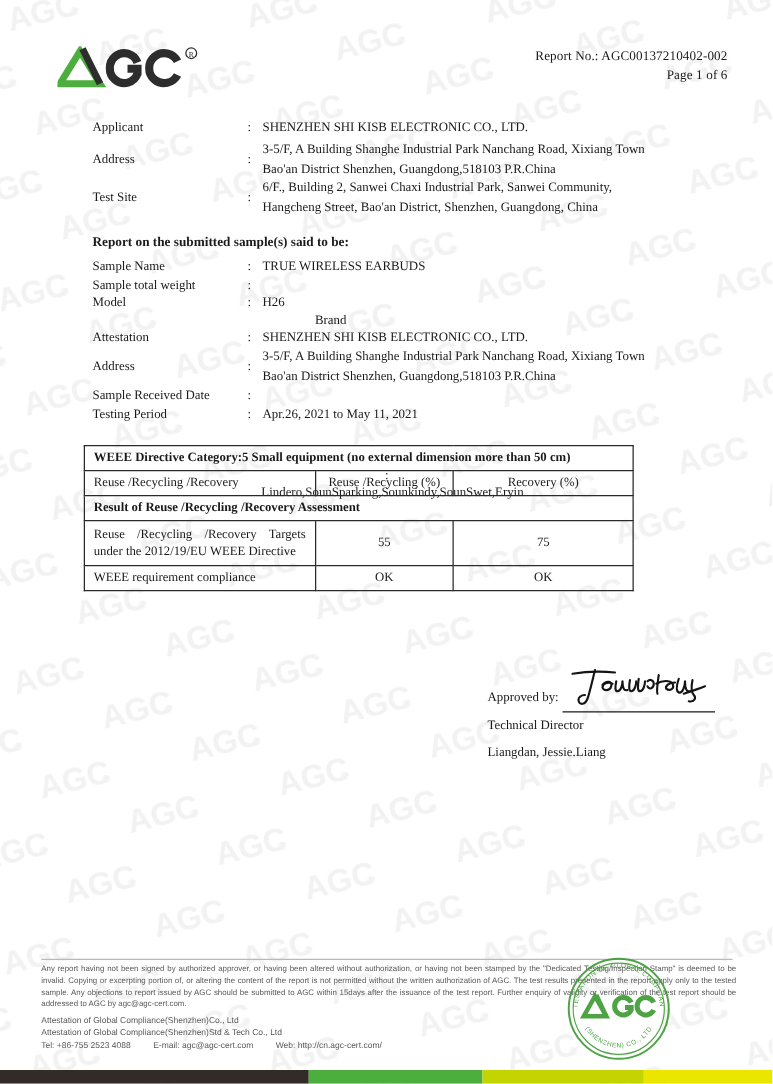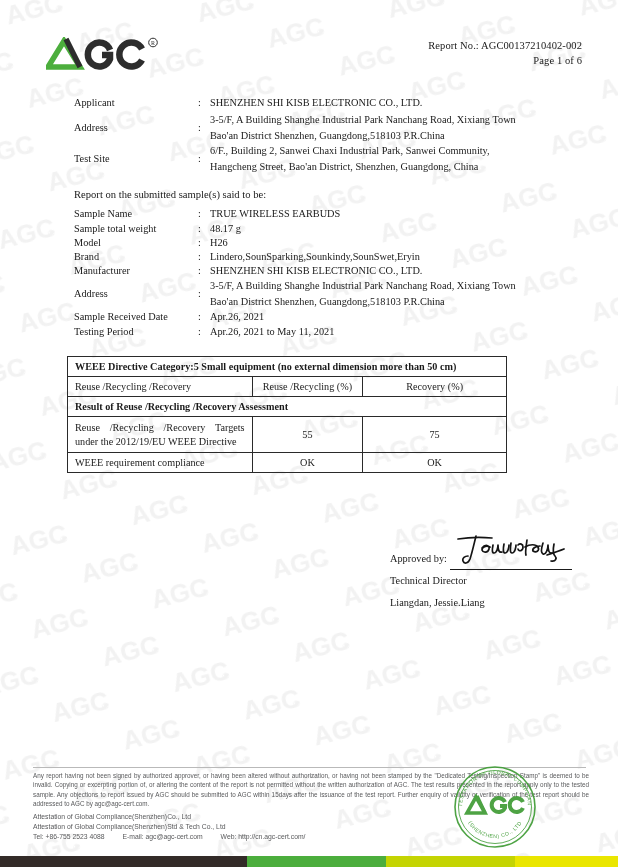--- a/index.html
+++ b/index.html
@@ -86,21 +86,21 @@
     white-space: pre-line;
   }
   .kv-value.two-line {
     line-height: 15.5px;
   }
 
   .section-title {
     position: absolute;
     left: 74px;
     font-size: 10.6px;
-    font-weight: normal;
+    font-weight: bold;
   }
 
   
   .weee-table {
     position: absolute;
     left: 67px;
     top: 356px;
     width: 440px;
     border-collapse: collapse;
     font-size: 10.2px;
@@ -281,47 +281,45 @@
 
   <div class="kv-block" style="top:206px;">
     <div class="kv-row" style="height:15px;">
       <div class="kv-label">Sample Name</div>
       <div class="kv-colon">:</div>
       <div class="kv-value">TRUE WIRELESS EARBUDS</div>
     </div>
     <div class="kv-row" style="height:15px;">
       <div class="kv-label">Sample total weight</div>
       <div class="kv-colon">:</div>
-      <div class="kv-value">48.17 g</div>
     </div>
     <div class="kv-row" style="height:14px;">
       <div class="kv-label">Model</div>
       <div class="kv-colon">:</div>
       <div class="kv-value">H26</div>
     </div>
+    <div class="kv-row" style="height:14px;flex-direction:column;">
+      <div class="kv-label">Brand</div>
+      <div class="kv-colon">:</div>
+      <div class="kv-value">Lindero,SounSparking,Sounkindy,SounSwet,Eryin</div>
+    </div>
     <div class="kv-row" style="height:14px;">
-      <div class="kv-label">Brand</div>
-      <div class="kv-colon">:</div>
-      <div class="kv-value">Lindero,SounSparking,Sounkindy,SounSwet,Eryin</div>
-    </div>
-    <div class="kv-row" style="height:14px;">
-      <div class="kv-label">Manufacturer</div>
+      <div class="kv-label">Attestation</div>
       <div class="kv-colon">:</div>
       <div class="kv-value">SHENZHEN SHI KISB ELECTRONIC CO., LTD.</div>
     </div>
     <div class="kv-row" style="height:31px;">
       <div class="kv-label">Address</div>
       <div class="kv-colon">:</div>
       <div class="kv-value two-line">3-5/F, A Building Shanghe Industrial Park Nanchang Road, Xixiang Town
 Bao'an District  Shenzhen, Guangdong,518103 P.R.China</div>
     </div>
     <div class="kv-row" style="height:15px;align-items:flex-end;">
       <div class="kv-label">Sample Received Date</div>
       <div class="kv-colon">:</div>
-      <div class="kv-value">Apr.26, 2021</div>
     </div>
     <div class="kv-row" style="height:15px;">
       <div class="kv-label">Testing Period</div>
       <div class="kv-colon">:</div>
       <div class="kv-value">Apr.26, 2021 to May 11, 2021</div>
     </div>
   </div>
 
   <table class="weee-table">
     <tbody>

